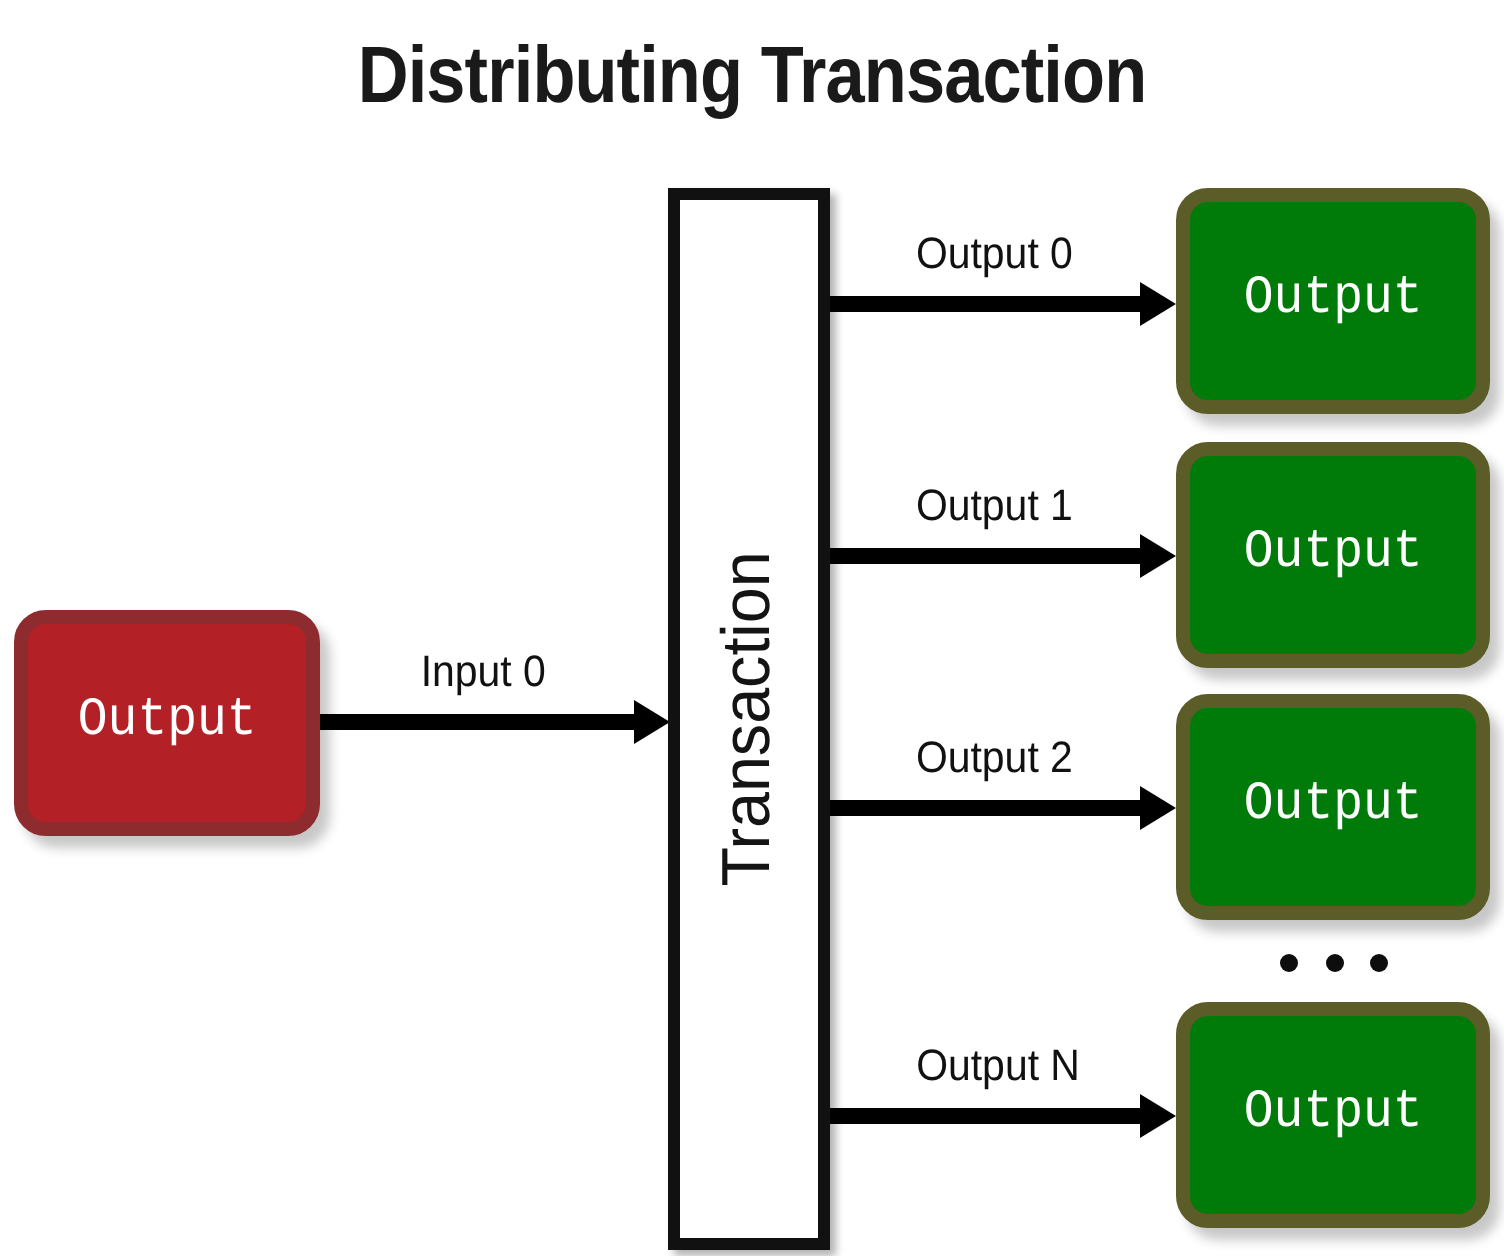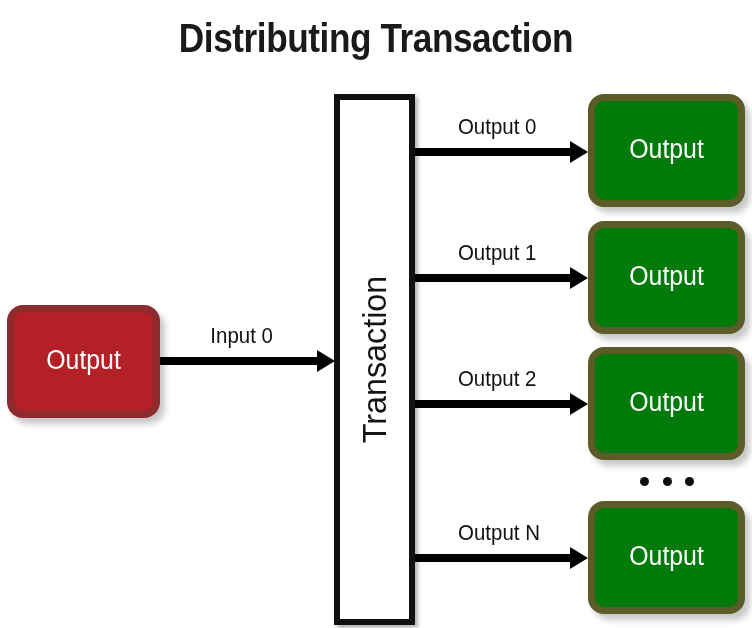--- a/index.html
+++ b/index.html
@@ -35,21 +35,21 @@
 
   
   .node-box {
     position: absolute;
     box-sizing: border-box;
     border-radius: 16px;
     display: flex;
     align-items: center;
     justify-content: center;
     color: #ffffff;
-    font-family: Liberation Sans, sans-serif;
+    font-family: Liberation Mono, monospace;
     font-size: 27px;
     letter-spacing: 0px;
     box-shadow: 5px 6px 6px rgba(0,0,0,0.22);
   }
   .node-box .node-label {
     transform: scaleX(0.92);
     display: inline-block;
     white-space: nowrap;
     position: relative;
     top: -1px;

